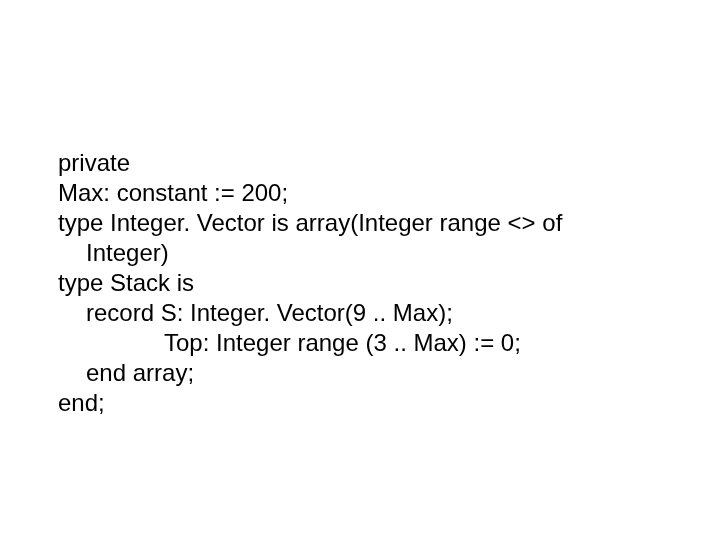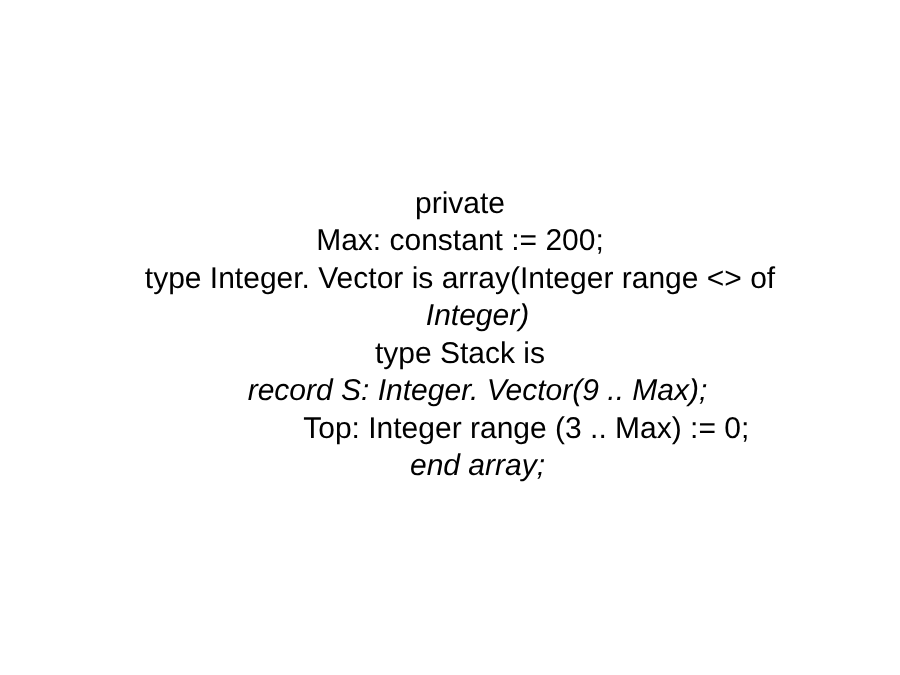--- a/index.html
+++ b/index.html
@@ -12,29 +12,30 @@
   }
   .code-block {
     position: absolute;
     left: 58px;
     top: 148px;
     width: 620px;
     font-size: 24px;
     line-height: 1.25;
     color: #000;
   }
-  .line { white-space: pre; text-align: center; }
-  .indent1 { padding-left: 28px; font-style: italic; }
+  .line { white-space: pre; }
+  .indent1 { padding-left: 28px; }
   .top-indent { padding-left: 106px; }
 </style>
 </head>
 <body>
 
 <div class="code-block">
   <div class="line">private</div>
   <div class="line">Max: constant := 200;</div>
   <div class="line">type Integer. Vector is array(Integer range &lt;&gt; of</div>
   <div class="line indent1">Integer)</div>
   <div class="line">type Stack is</div>
   <div class="line indent1">record S: Integer. Vector(9 .. Max);</div>
   <div class="line top-indent">Top: Integer range (3 .. Max) := 0;</div>
   <div class="line indent1">end array;</div>
+  <div class="line">end;</div>
 </div>
 
 </body></html>

